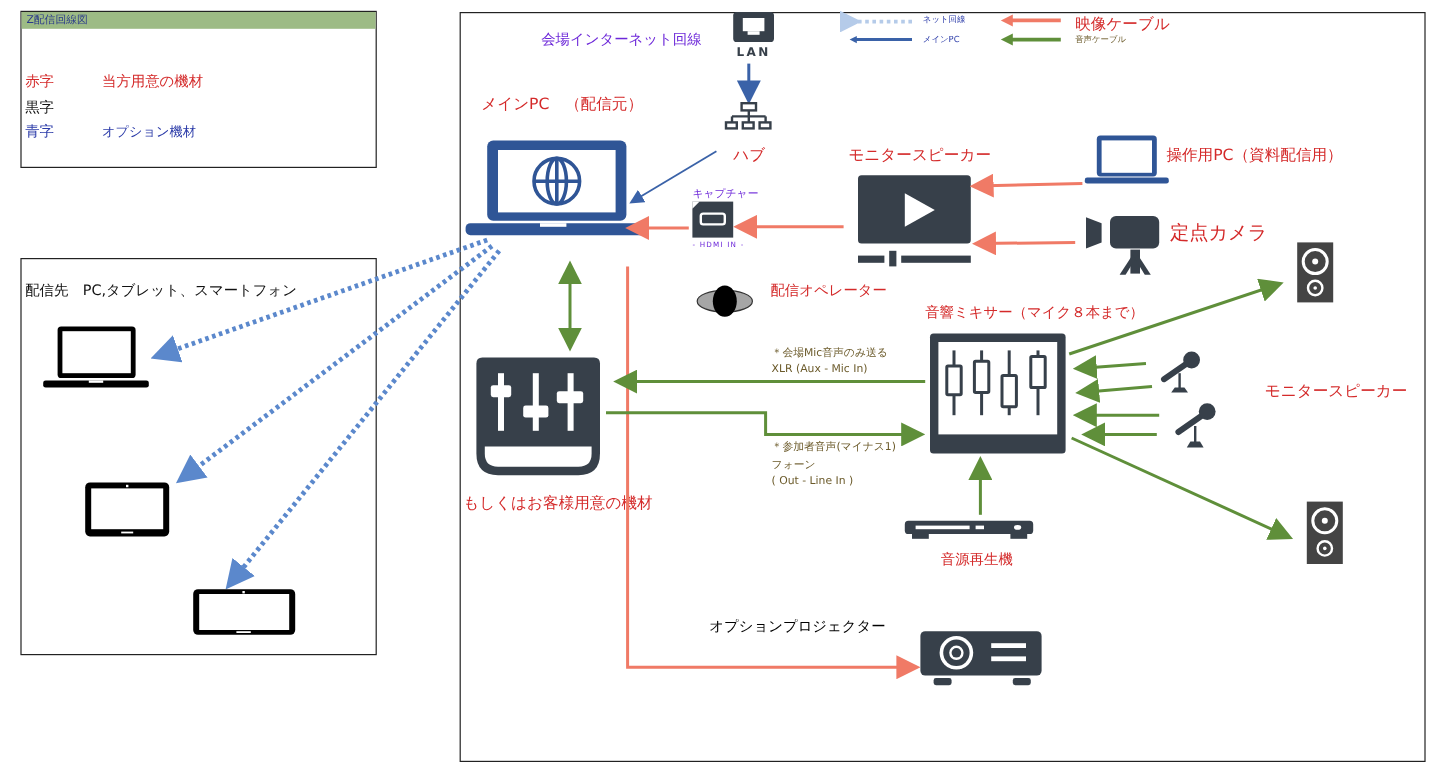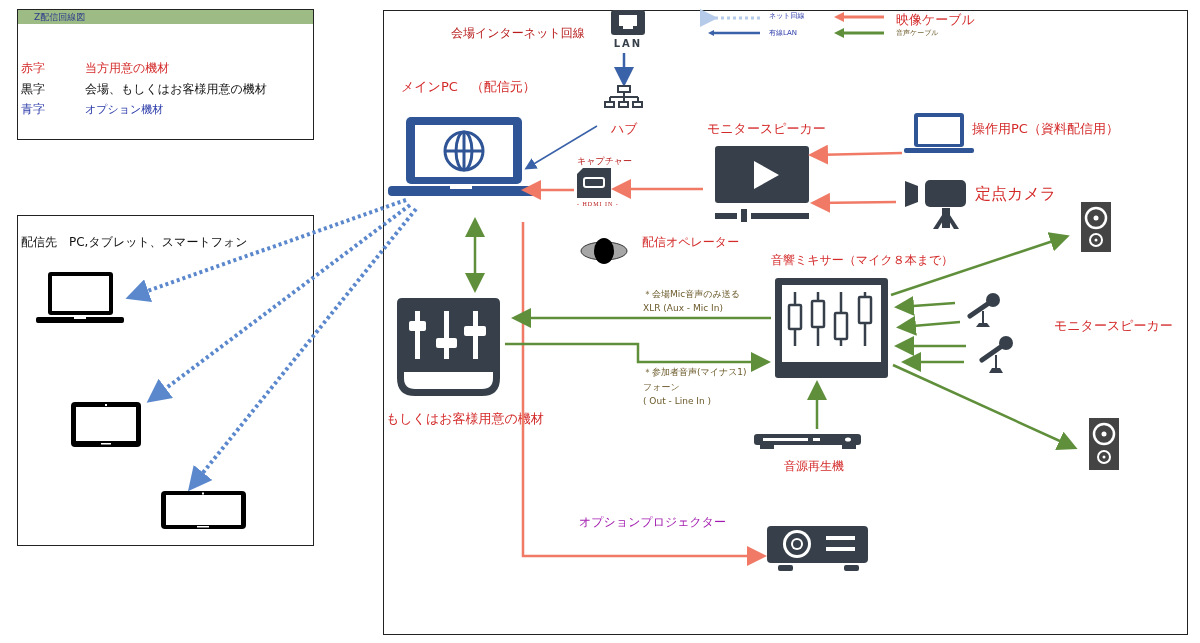--- a/index.html
+++ b/index.html
@@ -2,40 +2,39 @@
 <html><head>
 <meta charset="utf-8">
 <style>
   html, body { margin:0; padding:0; background:#ffffff; }
   body { width:1200px; height:643px; position:relative; overflow:hidden;
          font-family:"DejaVu Sans", "Liberation Sans", sans-serif; }
   .abs { position:absolute; white-space:nowrap; }
   .legend-box { position:absolute; left:17px; top:9px; width:295px; height:129px;
                 border:1.5px solid #222; background:#fff; }
   .legend-head { height:14px; background:#9dbb85; color:#2a3a8a; font-size:9px;
-                 line-height:14px; padding-left:16px; }
+                 line-height:14px; padding-left:4px; }
   .dest-box { position:absolute; left:17px; top:215px; width:295px; height:329px;
               border:1.5px solid #222; background:#fff; }
   .main-box { position:absolute; left:383px; top:10px; width:803px; height:623px;
               border:1.5px solid #222; background:#fff; }
   .red { color:#d42a2a; }
-  .black { color:#b91c1c;font-family:Liberation Serif, serif; }
+  .black { color:#6d28d9; }
   .olive { color:#6b5a2a; }
-  .optblue { color:#a21caf; }
+  .optblue { color:#000000;margin-left:12px; }
   svg text { font-family:"DejaVu Sans", "Liberation Sans", sans-serif; }
 </style>
 </head>
 <body>
 
 <div class="legend-box">
   <div class="legend-head">Z配信回線図</div>
   <div class="abs" style="left:3px;top:50px;font-size:12px;color:#d42a2a">赤字</div>
   <div class="abs" style="left:67px;top:50px;font-size:12px;color:#d42a2a">当方用意の機材</div>
   <div class="abs" style="left:3px;top:71px;font-size:12px;color:#111">黒字</div>
-  <div class="abs" style="left:67px;top:71px;font-size:12px;color:#111">会場、もしくはお客様用意の機材</div>
   <div class="abs" style="left:3px;top:91px;font-size:12px;color:#2a3aa8">青字</div>
   <div class="abs" style="left:67px;top:92px;font-size:11px;color:#2a3aa8">オプション機材</div>
 </div>
 
 <div class="dest-box">
   <div class="abs" style="left:3px;top:18px;font-size:12px;color:#111">配信先　PC,タブレット、スマートフォン</div>
 </div>
 
 <div class="main-box"></div>
 
@@ -53,21 +52,21 @@
 <div class="abs olive" style="left:643px;top:303px;font-size:9px">XLR (Aux - Mic In)</div>
 <div class="abs olive" style="left:643px;top:366px;font-size:9px">＊参加者音声(マイナス1)</div>
 <div class="abs olive" style="left:643px;top:381px;font-size:9px">フォーン</div>
 <div class="abs olive" style="left:643px;top:396px;font-size:9px">( Out - Line In )</div>
 <div class="abs red" style="left:1054px;top:317px;font-size:13px">モニタースピーカー</div>
 <div class="abs red" style="left:386px;top:410px;font-size:13px">もしくはお客様用意の機材</div>
 <div class="abs red" style="left:784px;top:458px;font-size:12px">音源再生機</div>
 <div class="abs optblue" style="left:579px;top:514px;font-size:12px">オプションプロジェクター</div>
 
 <div class="abs" style="left:769px;top:11px;font-size:7px;color:#2a3aa8">ネット回線</div>
-<div class="abs" style="left:769px;top:28px;font-size:7px;color:#2a3aa8">有線LAN</div>
+<div class="abs" style="left:769px;top:28px;font-size:7px;color:#2a3aa8">メインPC</div>
 <div class="abs" style="left:896px;top:11px;font-size:13px;color:#d42a2a">映像ケーブル</div>
 <div class="abs" style="left:896px;top:28px;font-size:7px;color:#6b5a2a">音声ケーブル</div>
 
 <svg width="1200" height="643" style="position:absolute;left:0;top:0;pointer-events:none">
   <defs>
     <marker id="mRed" markerWidth="8" markerHeight="8" refX="6" refY="4" orient="auto">
         <path d="M0,0 L8,4 L0,8 z" fill="#f07a66"></path>
       </marker>
     <marker id="mGreen" markerWidth="8" markerHeight="8" refX="6" refY="4" orient="auto">
         <path d="M0,0 L8,4 L0,8 z" fill="#5f8f3a"></path>

